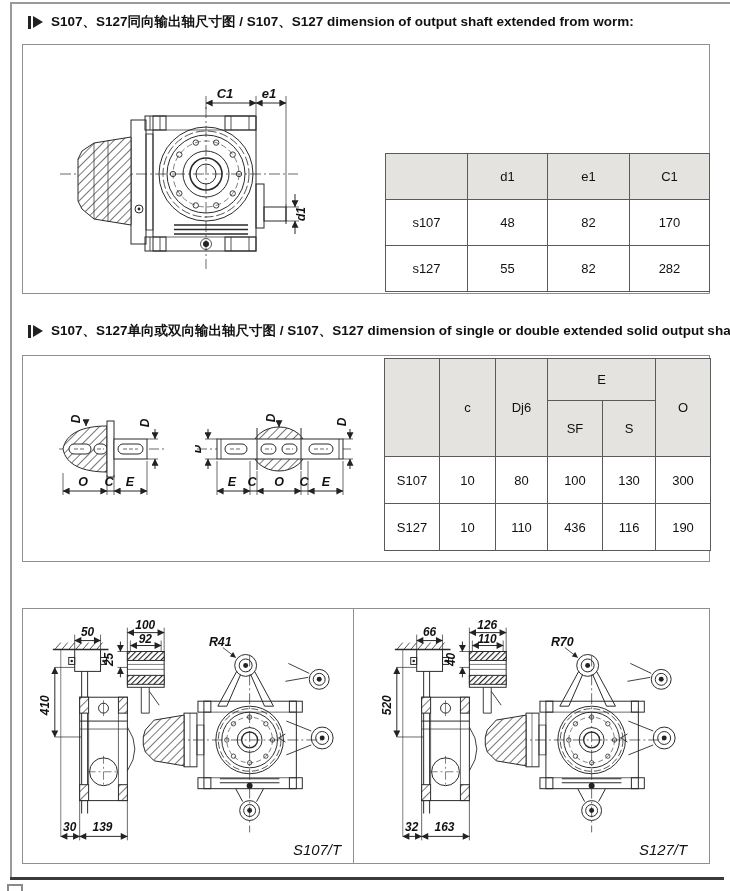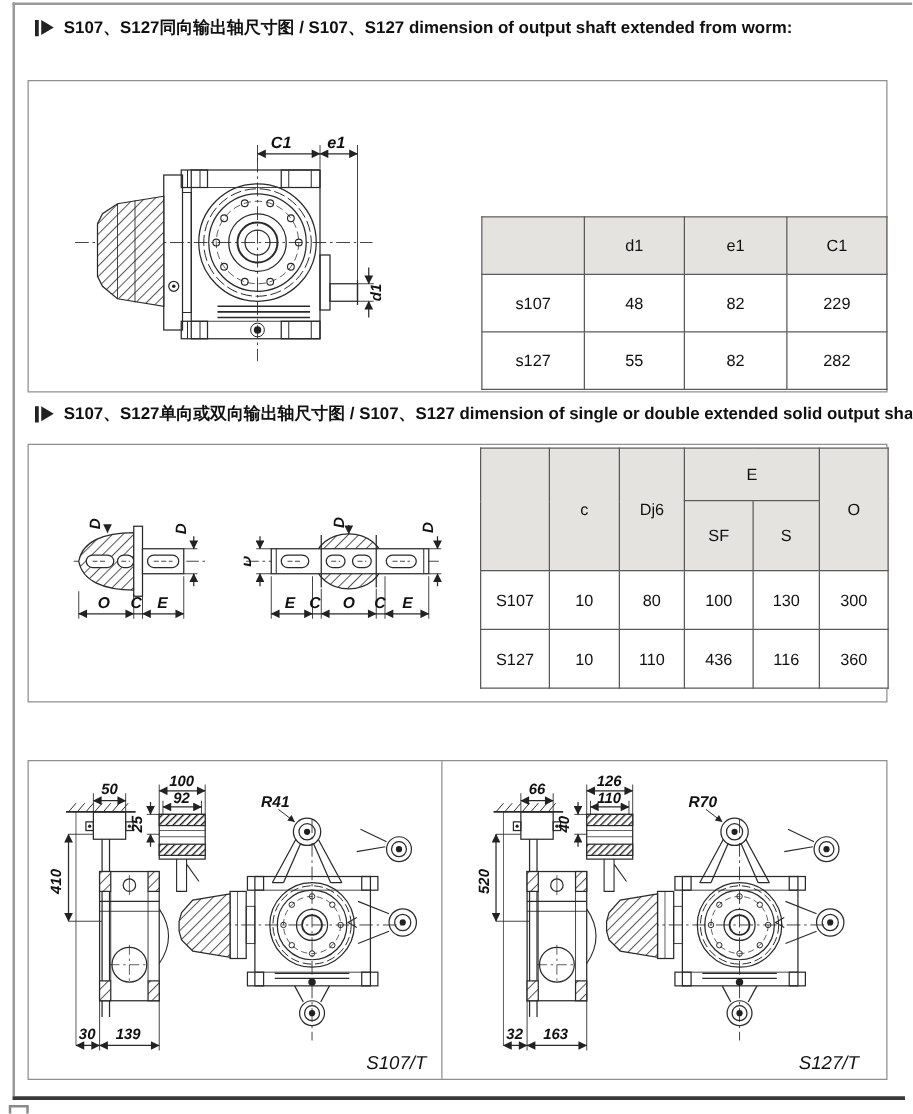--- a/index.html
+++ b/index.html
@@ -51,21 +51,21 @@
   <div class="corner-sq"></div>
 
   <div class="sec-heading" style="top:13px">
     <span class="hicon">
         <span class="bar"></span>
         <span class="tri"></span>
       </span>
     <span>S107、S127同向输出轴尺寸图 / S107、S127 dimension of output shaft extended from worm:</span>
   </div>
 
-  <div class="panel-box" style="left:22px;top:44px;width:686px;height:248px;margin-top:20px;">
+  <div class="panel-box" style="left:22px;top:44px;width:686px;height:248px;">
 
     <svg class="abs" style="left:33px;top:34px" width="330" height="212" viewBox="0 0 330 212">
       <g stroke="#2a2a2a" fill="none" stroke-width="1">
 
         <line x1="4" y1="95" x2="242" y2="95" stroke-width="0.7" stroke-dasharray="11 3 2 3"></line>
         <line x1="150" y1="28" x2="150" y2="190" stroke-width="0.7" stroke-dasharray="11 3 2 3"></line>
 
         <rect x="97" y="37" width="103" height="135"></rect>
         <rect x="89" y="37" width="21" height="14"></rect>
           <rect x="169" y="37" width="31" height="14"></rect>
@@ -138,21 +138,21 @@
             <tr style="height:46px">
           <th></th>
           <th>d1</th>
           <th>e1</th>
           <th>C1</th>
         </tr>
         <tr style="height:46px">
           <td>s107</td>
           <td>48</td>
           <td>82</td>
-          <td>229</td>
+          <td>170</td>
         </tr>
         <tr style="height:46px">
           <td>s127</td>
           <td>55</td>
           <td>82</td>
           <td>282</td>
         </tr>
       </tbody>
         </table>
     </div>
@@ -268,21 +268,21 @@
           <td>100</td>
           <td>130</td>
           <td>300</td>
         </tr>
         <tr style="height:47px">
           <td>S127</td>
           <td>10</td>
           <td>110</td>
           <td>436</td>
           <td>116</td>
-          <td>360</td>
+          <td>190</td>
         </tr>
       </tbody>
         </table>
     </div>
   </div>
 
 
   <div class="panel-box" style="left:22px;top:608px;width:686px;height:254px;font-style:italic;">
     <div class="divider" style="left:330px"></div>
 

